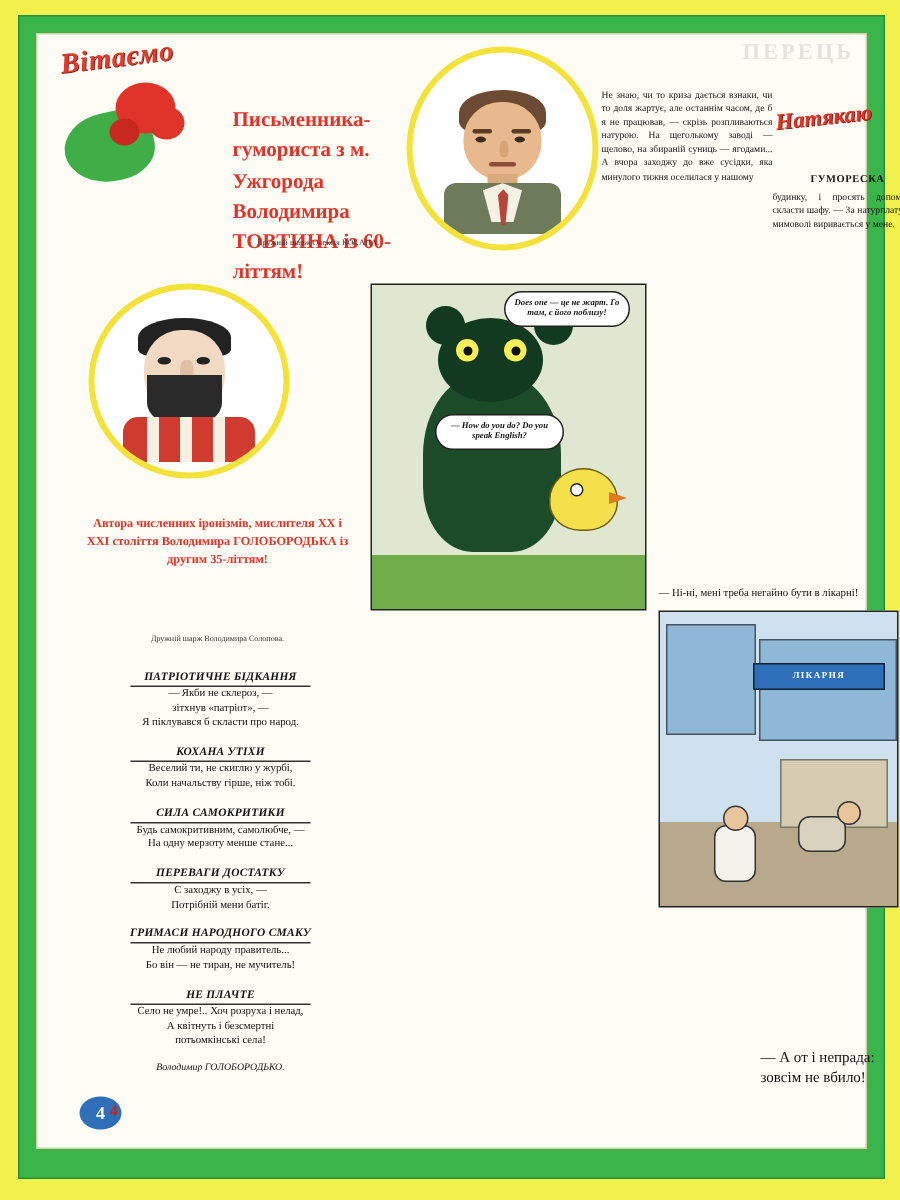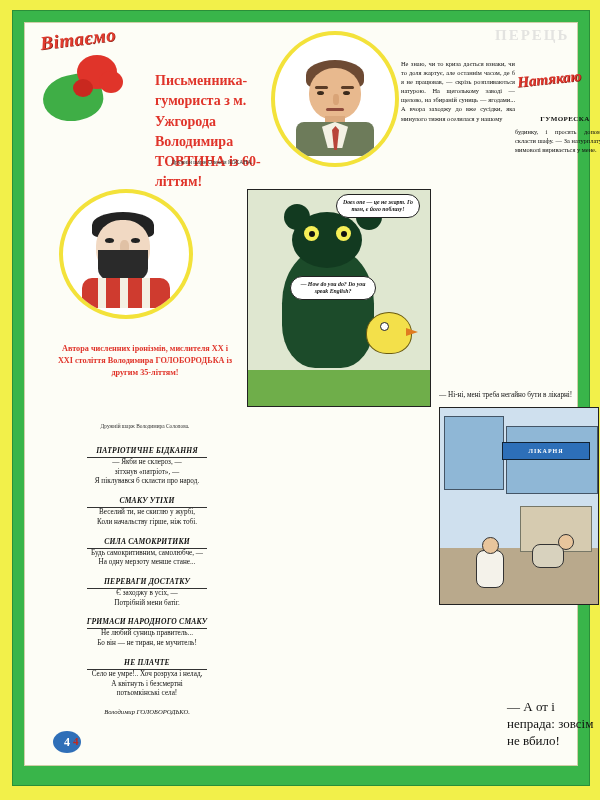--- a/index.html
+++ b/index.html
@@ -187,21 +187,21 @@
   .poem .ln{font-size:7.2px;line-height:1.35;}
   .poem .sig{font-size:6.6px;font-style:italic;margin-top:9px;}
   .poem .rule{height:1px;background:#333;width:120px;margin:2px auto 0;}
 
   
   #c1{left:222px;top:166px;width:184px;height:218px;}
   #c2{left:414px;top:166px;width:160px;height:198px;}
 
   .cap1{position:absolute;left:414px;top:368px;width:162px;}
   .cap3{position:absolute;left:228px;top:552px;width:346px;}
-  .cap4{position:absolute;left:482px;top:676px;width:92px;text-align:left;font-size:13px;line-height:1.3;}
+  .cap4{position:absolute;left:482px;top:676px;width:92px;text-align:left;font-size:10px;line-height:1.3;}
 
   
   .mon{position:absolute;}
   .m-body{left:34px;top:58px;width:92px;height:120px;background:#1c4b2a;border-radius:46% 46% 36% 36%;}
   .m-head{left:44px;top:22px;width:70px;height:56px;background:#123a20;border-radius:50%;}
   .m-ear{width:26px;height:26px;background:#123a20;border-radius:50%;top:14px;}
   .m-eye{width:15px;height:15px;background:#f6ef57;border-radius:50%;top:36px;}
   .m-pup{width:6px;height:6px;background:#111;border-radius:50%;top:41px;}
   .bub{
     position:absolute;background:#fff;border:1px solid #222;border-radius:12px;
@@ -306,38 +306,38 @@
     <div class="cari-credit">Дружній шарж Володимира Солопова.</div>
 
     <div class="poem">
 
       <div class="sect">ПАТРІОТИЧНЕ БІДКАННЯ</div>
       <div class="rule"></div>
       <div class="ln">— Якби не склероз, —</div>
       <div class="ln">зітхнув «патріот», —</div>
       <div class="ln">Я піклувався б скласти про народ.</div>
 
-      <div class="sect">СМАКУ УТІХИ</div>
+      <div class="sect">КОХАНА УТІХИ</div>
       <div class="rule"></div>
       <div class="ln">Веселий ти, не скиглю у журбі,</div>
       <div class="ln">Коли начальству гірше, ніж тобі.</div>
 
       <div class="sect">СИЛА САМОКРИТИКИ</div>
       <div class="rule"></div>
       <div class="ln">Будь самокритивним, самолюбче, —</div>
       <div class="ln">На одну мерзоту менше стане...</div>
 
       <div class="sect">ПЕРЕВАГИ ДОСТАТКУ</div>
       <div class="rule"></div>
       <div class="ln">Є заходжу в усіх, —</div>
       <div class="ln">Потрібній мени батіг.</div>
 
       <div class="sect">ГРИМАСИ НАРОДНОГО СМАКУ</div>
       <div class="rule"></div>
-      <div class="ln">Не любий суниць правитель...</div>
+      <div class="ln">Не любий народу правитель...</div>
       <div class="ln">Бо він — не тиран, не мучитель!</div>
 
       <div class="sect">НЕ ПЛАЧТЕ</div>
       <div class="rule"></div>
       <div class="ln">Село не умре!.. Хоч розруха і нелад,</div>
       <div class="ln">А квітнуть і безсмертні</div>
       <div class="ln">потьомкінські села!</div>
 
       <div class="sig">Володимир ГОЛОБОРОДЬКО.</div>
     </div>

